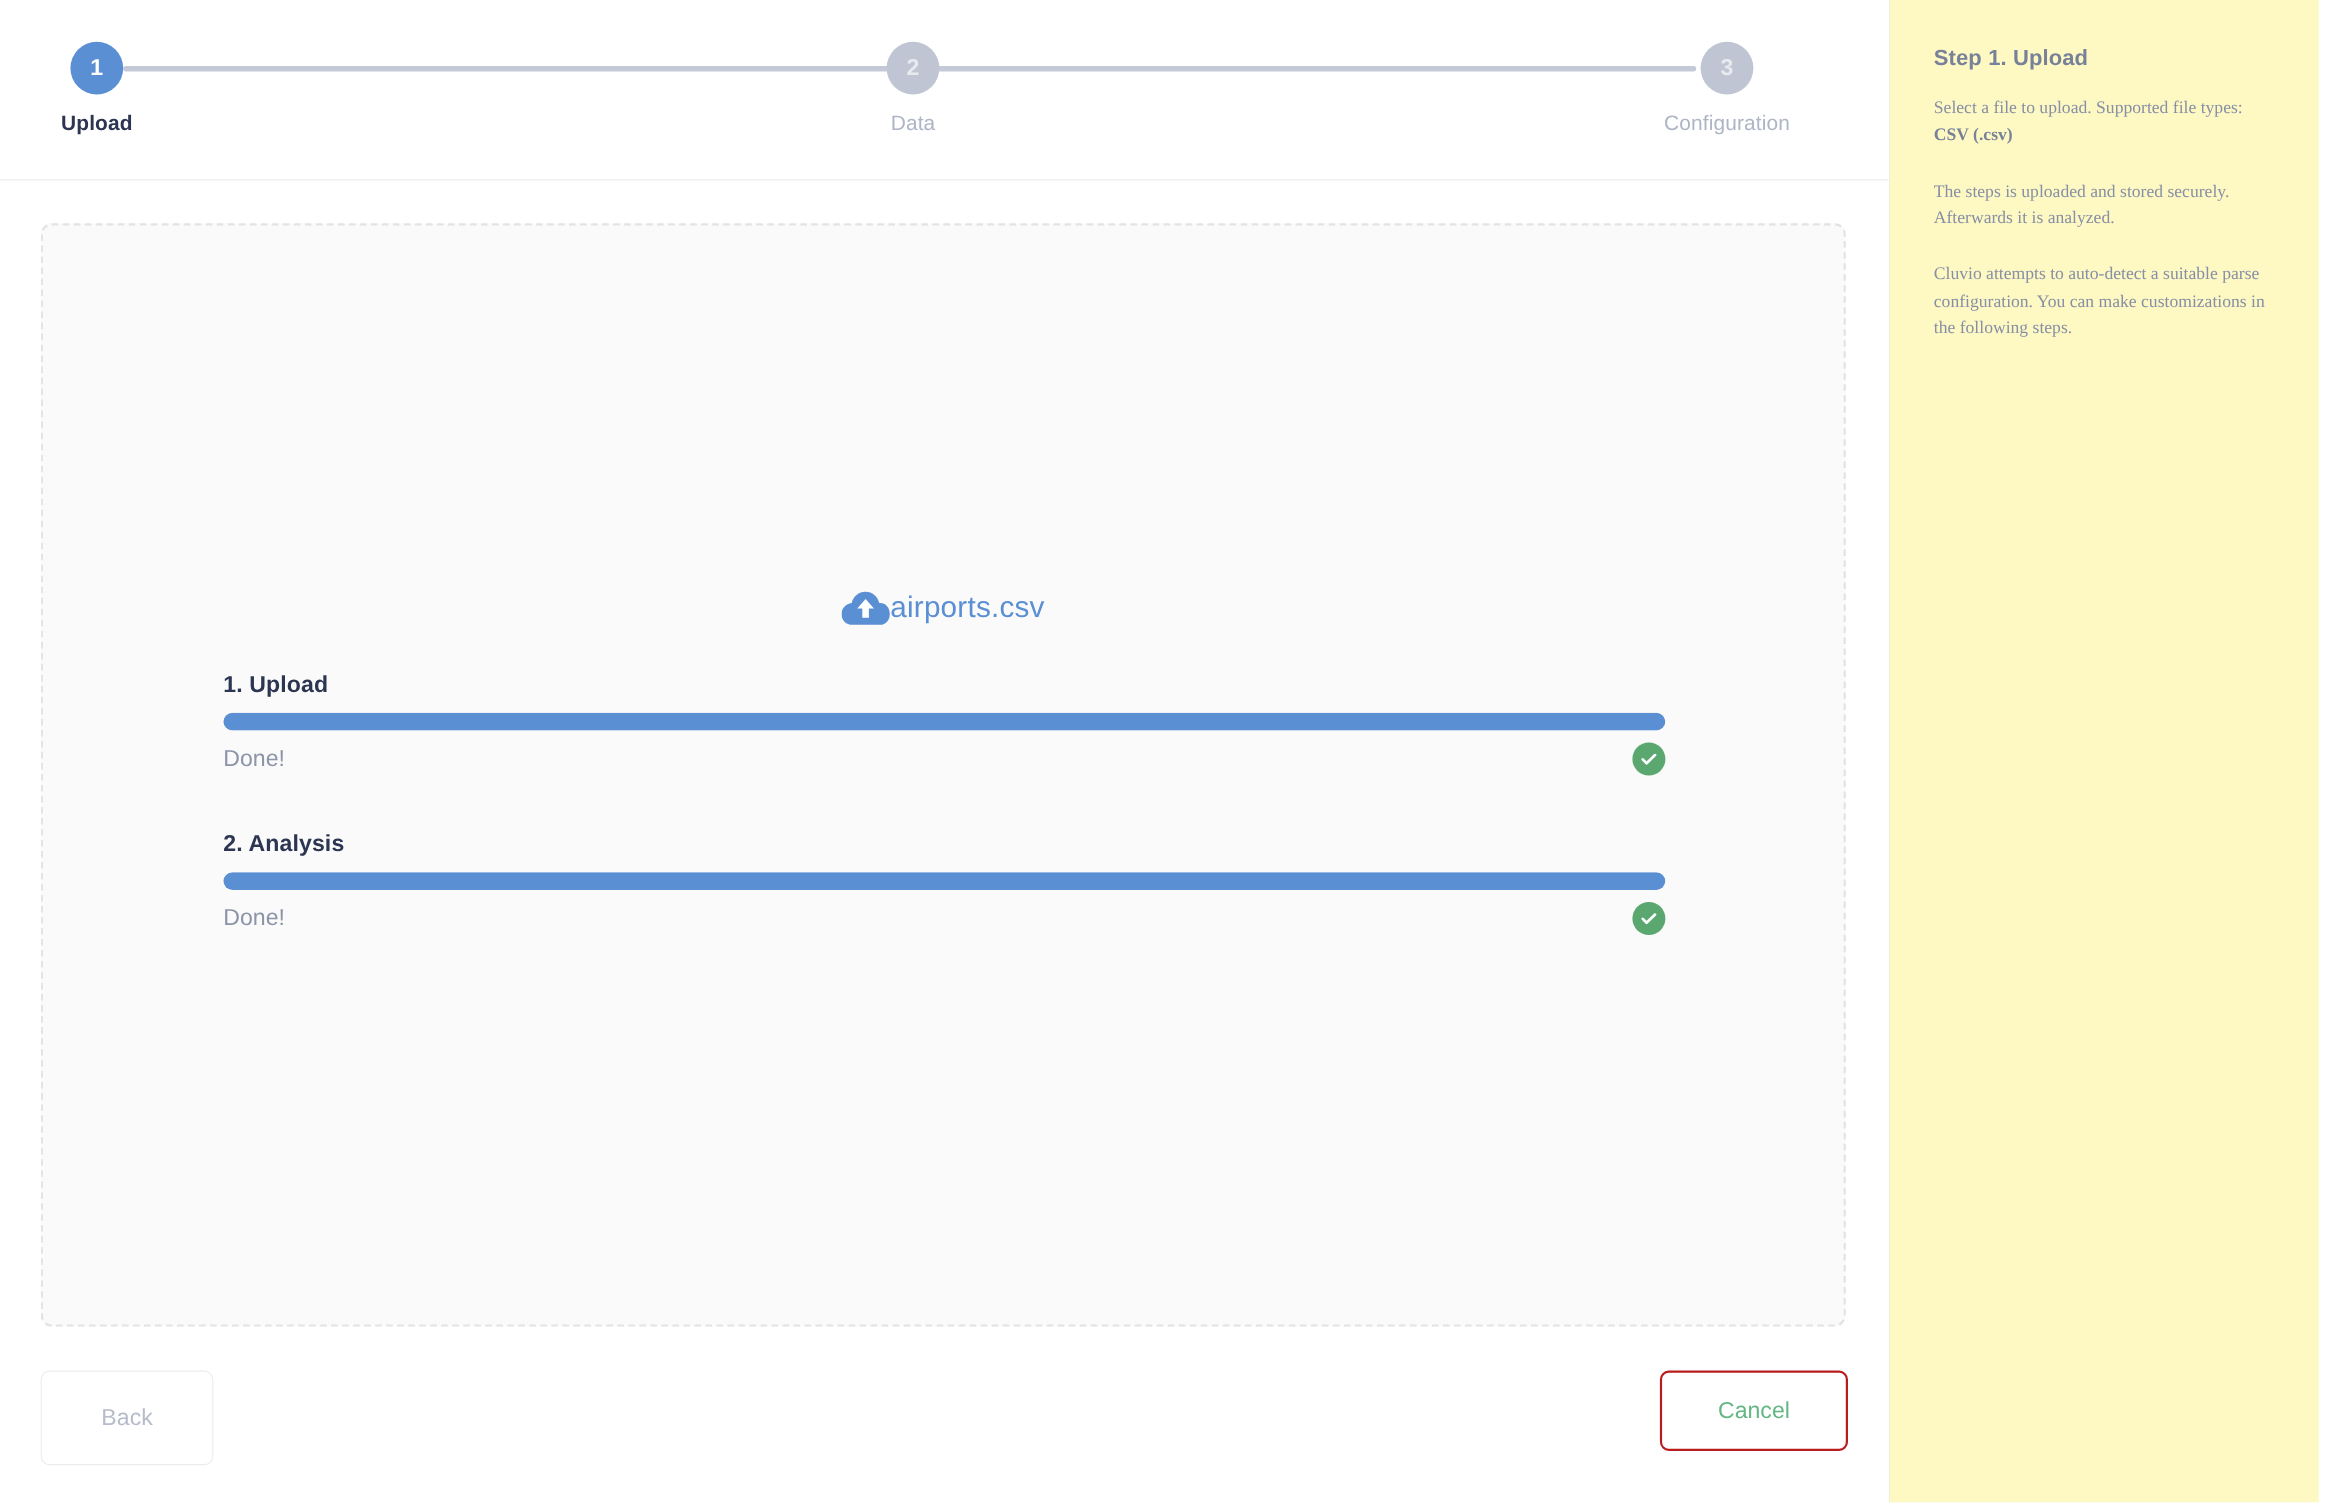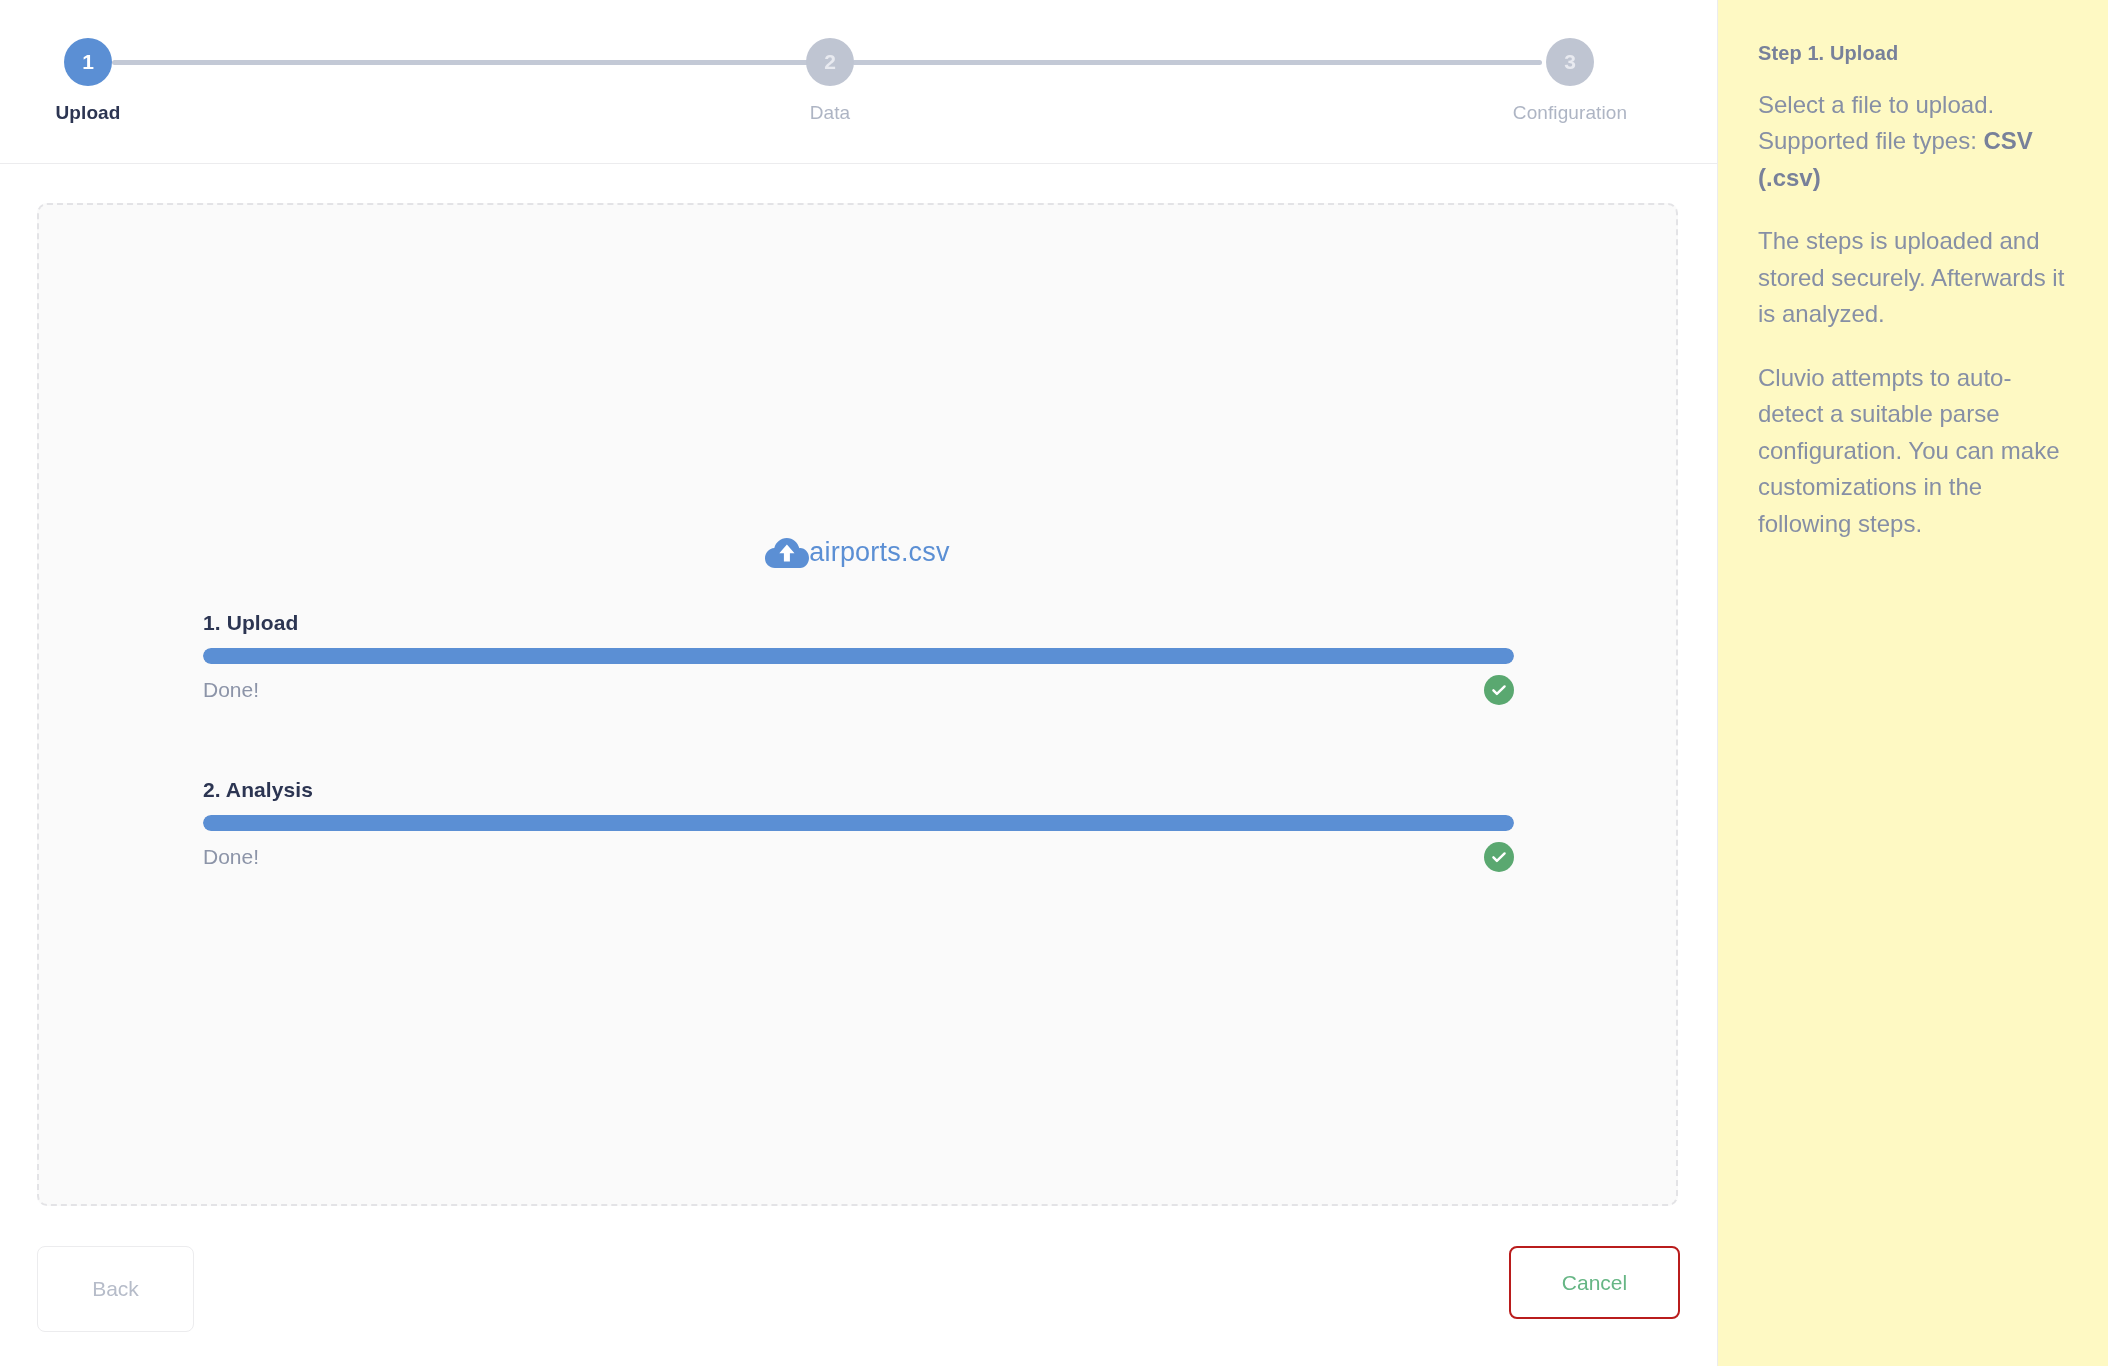--- a/index.html
+++ b/index.html
@@ -129,21 +129,21 @@
     letter-spacing: 0.2px;
   }
 
   .progress-block {
     position: absolute;
     top: 406px;
     left: 164px;
     width: 1311px;
   }
 
-  .progress-item { margin-bottom: 72px; }
+  .progress-item { margin-bottom: 50px; }
   .progress-item:last-child { margin-bottom: 12px; }
 
   .progress-title {
     font-size: 21px;
     font-weight: 700;
     color: #2c3552;
     margin-bottom: 13px;
     letter-spacing: 0.1px;
   }
 
@@ -236,24 +236,25 @@
     padding: 42px 36px 0 40px;
   }
   .side-title {
     font-size: 20px;
     font-weight: 700;
     color: #78819a;
     margin-bottom: 22px;
     letter-spacing: 0.1px;
   }
   .side-para {
-    font-size: 24px;
+    font-size: 16px;
     line-height: 1.52;
     color: #868fa5;
     margin-bottom: 27px;
+    font-family: Liberation Serif, serif;
   }
   .side-para b { font-weight: 700; color: #78819a; }
 </style>
 </head>
 <body>
 
 <div class="page">
 
   <div class="main-col">
 

